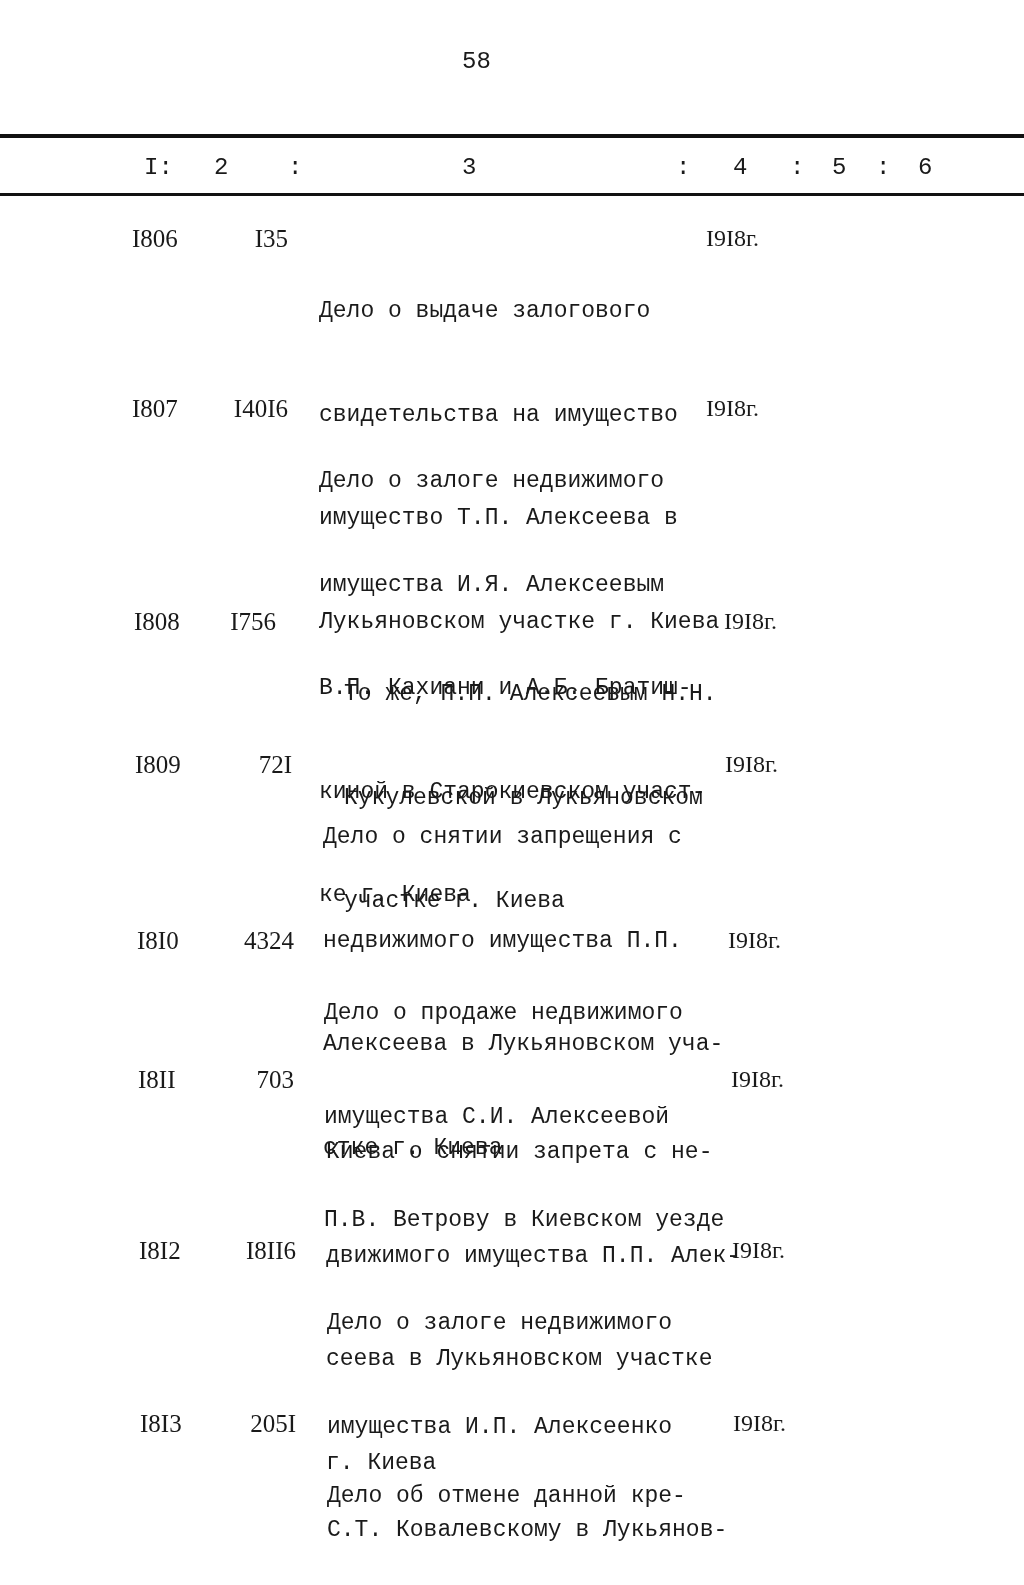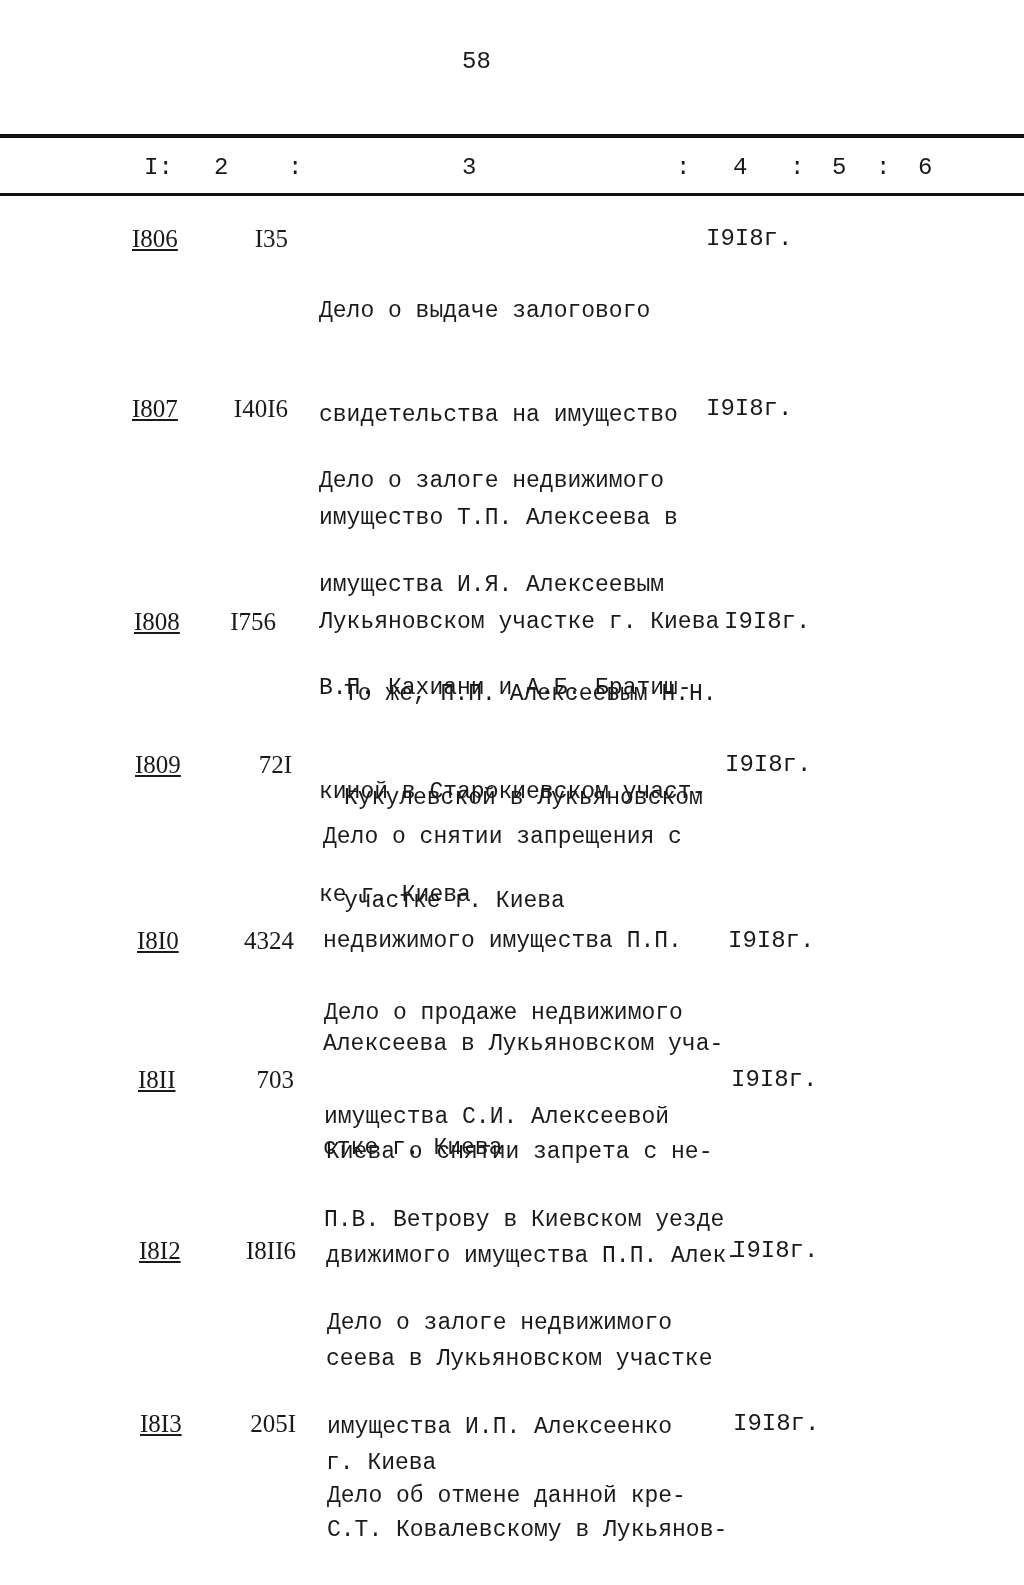--- a/index.html
+++ b/index.html
@@ -41,36 +41,36 @@
       left: 0;
       width: 1024px;
       font-size: 24px;
     }
     .entry .num {
       position: absolute;
       top: 0;
       font-family: "Liberation Serif", "DejaVu Serif", serif;
       font-size: 25px;
     }
-    .entry .col1 { left: 132px; text-decoration: underline; }
+    .entry .col1 { left: 132px; }
     .entry .col2 { text-align: right; width: 120px; }
     .entry .desc {
       position: absolute;
       left: 319px;
       top: 0;
       line-height: 34.5px;
       white-space: pre;
       font-size: 23px;
     }
     .entry .desc div { height: 34.5px; }
     .entry .year {
       position: absolute;
       top: 0;
       font-size: 24px;
-      font-family: Liberation Mono, monospace;
+      font-family: Liberation Serif, serif;
     }
   </style>
 </head>
 <body>
 
 <div class="page-number">58</div>
 
 <div class="rule top"></div>
 
 <div>

